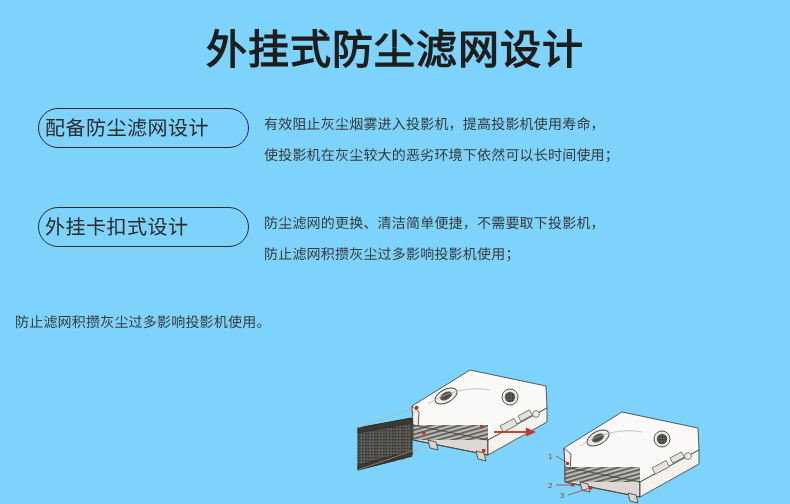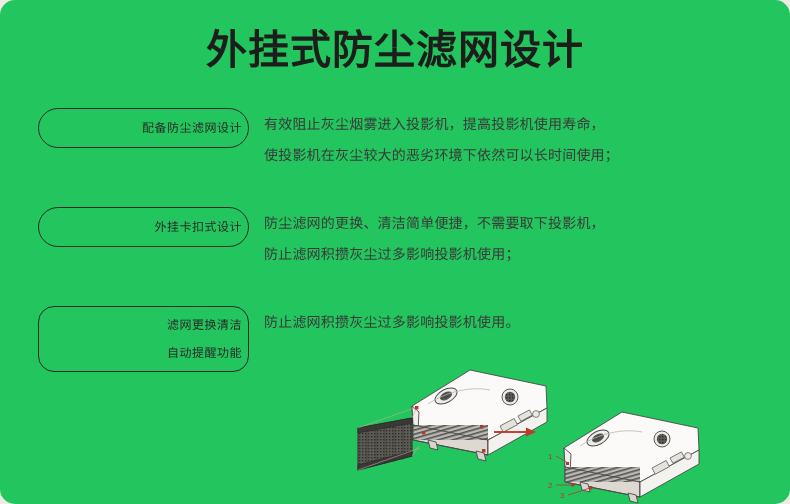--- a/index.html
+++ b/index.html
@@ -12,22 +12,21 @@
     height: 504px;
     overflow: hidden;
     background: #eeebe5;
     font-family: "Liberation Sans", "DejaVu Sans", sans-serif;
     -webkit-font-smoothing: antialiased;
   }
   .page {
     position: relative;
     width: 790px;
     height: 504px;
-    background: #22c55e;
-    border-radius: 15px;
+    background: #7dd3fc;
   }
 
   
   .page-title {
     position: absolute;
     left: 0;
     top: 26px;
     width: 790px;
     text-align: center;
     font-size: 41px;
@@ -56,24 +55,24 @@
   .pill {
     box-sizing: border-box;
     margin-left: 38px;
     width: 211px;
     min-height: 40px;
     border: 1.6px solid #2b2b29;
     border-radius: 999px;
     background: transparent;
     display: flex;
     align-items: center;
-    justify-content: flex-end;
+    justify-content: flex-start;
     text-align: center;
     color: #2b2b29;
-    font-size: 12px;
+    font-size: 20px;
     line-height: 28px;
     letter-spacing: 0.5px;
     flex: 0 0 auto;
     padding: 4px 6px;
   }
   .pill.boxy {
     border-radius: 16px;
     min-height: 62px;
     align-items: center;
   }
@@ -123,26 +122,20 @@
       <div class="pill">
         <span class="pill-line">外挂卡扣式设计</span>
       </div>
       <div class="feature-text">
         <span class="tline">防尘滤网的更换、清洁简单便捷，不需要取下投影机，</span>
         <span class="tline">防止滤网积攒灰尘过多影响投影机使用；</span>
       </div>
     </div>
 
     <div class="feature-row">
-      <div class="pill boxy">
-        <div>
-          <span class="pill-line">滤网更换清洁</span>
-          <span class="pill-line">自动提醒功能</span>
-        </div>
-      </div>
       <div class="feature-text">
         <span class="tline">防止滤网积攒灰尘过多影响投影机使用。</span>
       </div>
     </div>
 
   </div>
 
   <div class="illustration">
     <svg width="440" height="152" viewBox="0 0 440 152" xmlns="http://www.w3.org/2000/svg">
       <defs>

